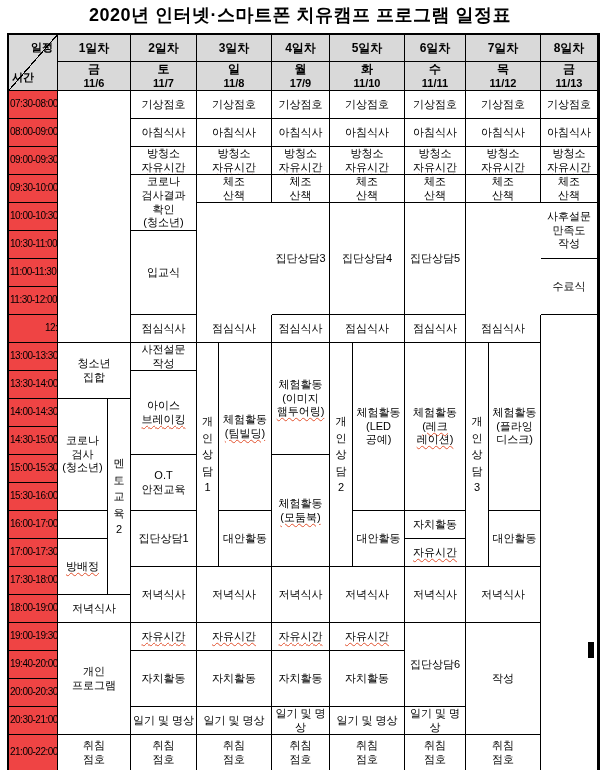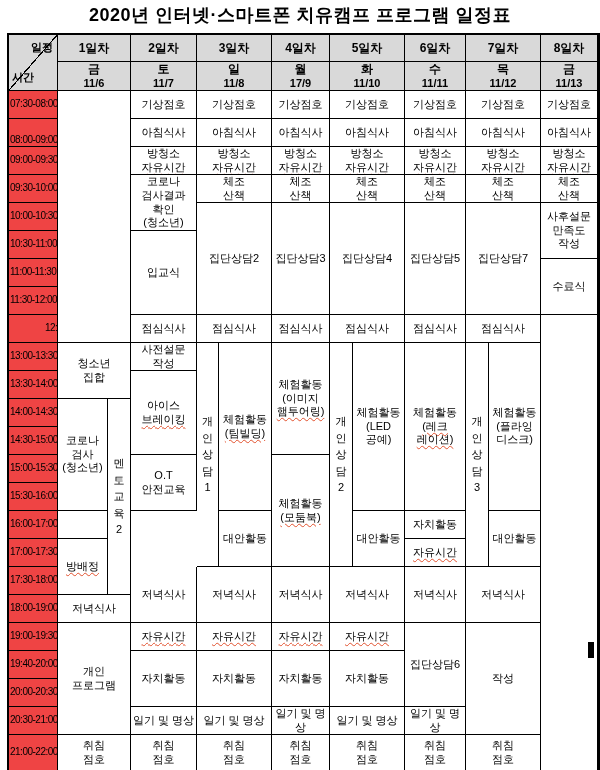--- a/index.html
+++ b/index.html
@@ -103,21 +103,21 @@
     <div class="c hd" style="grid-area: 1 / 13 / auto / span 1;">
       <div class="ln">8일차</div>
     </div>
     <div class="c hd" style="grid-area: 2 / 13 / auto / span 1;">
       <div class="ln">금</div>
       <div class="ln date">11/13</div>
     </div>
     <div class="c tc" style="grid-area: 3 / 1;">
       <div class="ln">07:30-08:00</div>
     </div>
-    <div class="c tc" style="grid-area: 4 / 1; justify-content: flex-end;">
+    <div class="c tc" style="grid-area: 4 / 1;">
       <div class="ln">08:00-09:00</div>
     </div>
     <div class="c tc" style="grid-area: 5 / 1;">
       <div class="ln">09:00-09:30</div>
     </div>
     <div class="c tc" style="grid-area: 6 / 1;">
       <div class="ln">09:30-10:00</div>
     </div>
     <div class="c tc" style="grid-area: 7 / 1;">
       <div class="ln">10:00-10:30</div>
@@ -238,20 +238,23 @@
       <div class="ln">작성</div>
     </div>
     <div class="c" style="grid-area: 13 / 4 / span 3 / span 1;">
       <div class="ln">아이스</div>
       <div class="ln w">브레이킹</div>
     </div>
     <div class="c" style="grid-area: 16 / 4 / span 2 / span 1;">
       <div class="ln">O.T</div>
       <div class="ln">안전교육</div>
     </div>
+    <div class="c" style="grid-area: 18 / 4 / span 2 / span 1;">
+      <div class="ln">집단상담1</div>
+    </div>
     <div class="c" style="grid-area: 20 / 4 / span 2 / span 1;">
       <div class="ln">저녁식사</div>
     </div>
     <div class="c" style="grid-area: 22 / 4 / span 1 / span 1;">
       <div class="ln w">자유시간</div>
     </div>
     <div class="c" style="grid-area: 23 / 4 / span 2 / span 1;">
       <div class="ln">자치활동</div>
     </div>
     <div class="c" style="grid-area: 25 / 4 / span 1 / span 1;">
@@ -267,23 +270,20 @@
     <div class="c" style="grid-area: 4 / 5 / span 1 / span 2;">
       <div class="ln">아침식사</div>
     </div>
     <div class="c" style="grid-area: 5 / 5 / span 1 / span 2;">
       <div class="ln">방청소</div>
       <div class="ln w">자유시간</div>
     </div>
     <div class="c" style="grid-area: 6 / 5 / span 1 / span 2;">
       <div class="ln">체조</div>
       <div class="ln">산책</div>
-    </div>
-    <div class="c" style="grid-area: 7 / 5 / span 4 / span 2;">
-      <div class="ln">집단상담2</div>
     </div>
     <div class="c" style="grid-area: 11 / 5 / span 1 / span 2;">
       <div class="ln">점심식사</div>
     </div>
     <div class="c vert" style="grid-area: 12 / 5 / span 8 / span 1;">
       <div class="ln">개</div>
       <div class="ln">인</div>
       <div class="ln">상</div>
       <div class="ln">담</div>
       <div class="ln">1</div>
@@ -458,23 +458,20 @@
       <div class="ln">아침식사</div>
     </div>
     <div class="c" style="grid-area: 5 / 11 / span 1 / span 2;">
       <div class="ln">방청소</div>
       <div class="ln w">자유시간</div>
     </div>
     <div class="c" style="grid-area: 6 / 11 / span 1 / span 2;">
       <div class="ln">체조</div>
       <div class="ln">산책</div>
     </div>
-    <div class="c" style="grid-area: 7 / 11 / span 4 / span 2;">
-      <div class="ln">집단상담7</div>
-    </div>
     <div class="c" style="grid-area: 11 / 11 / span 1 / span 2;">
       <div class="ln">점심식사</div>
     </div>
     <div class="c vert" style="grid-area: 12 / 11 / span 8 / span 1;">
       <div class="ln">개</div>
       <div class="ln">인</div>
       <div class="ln">상</div>
       <div class="ln">담</div>
       <div class="ln">3</div>
     </div>

